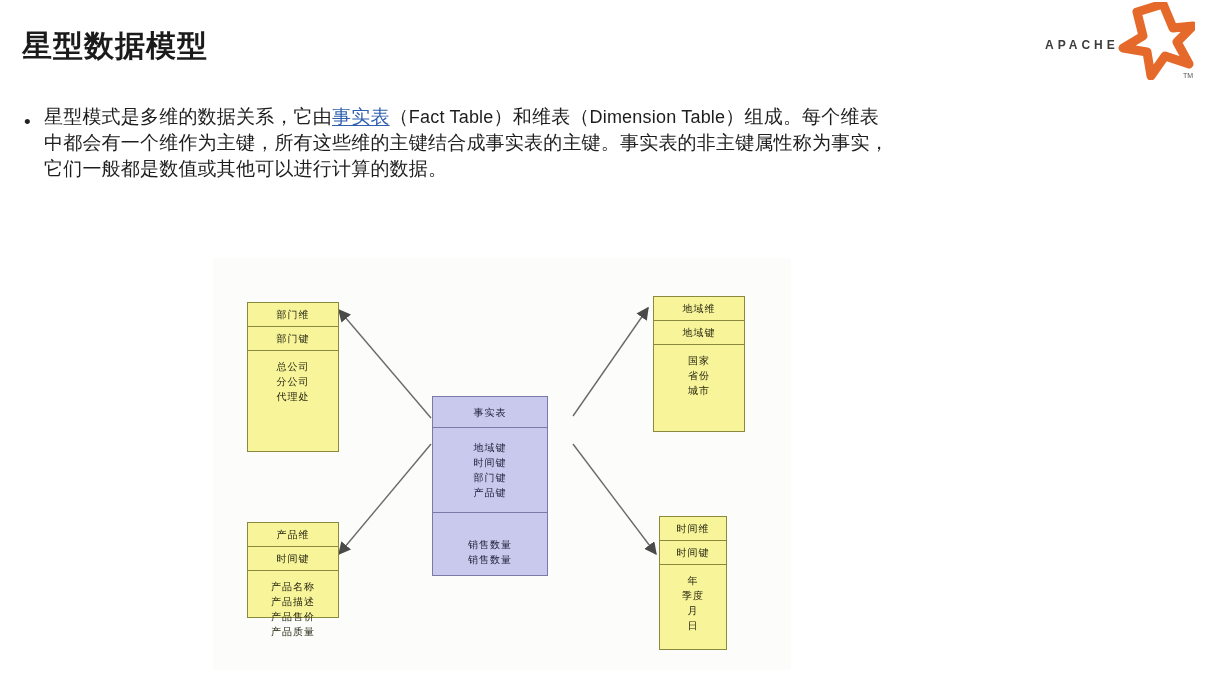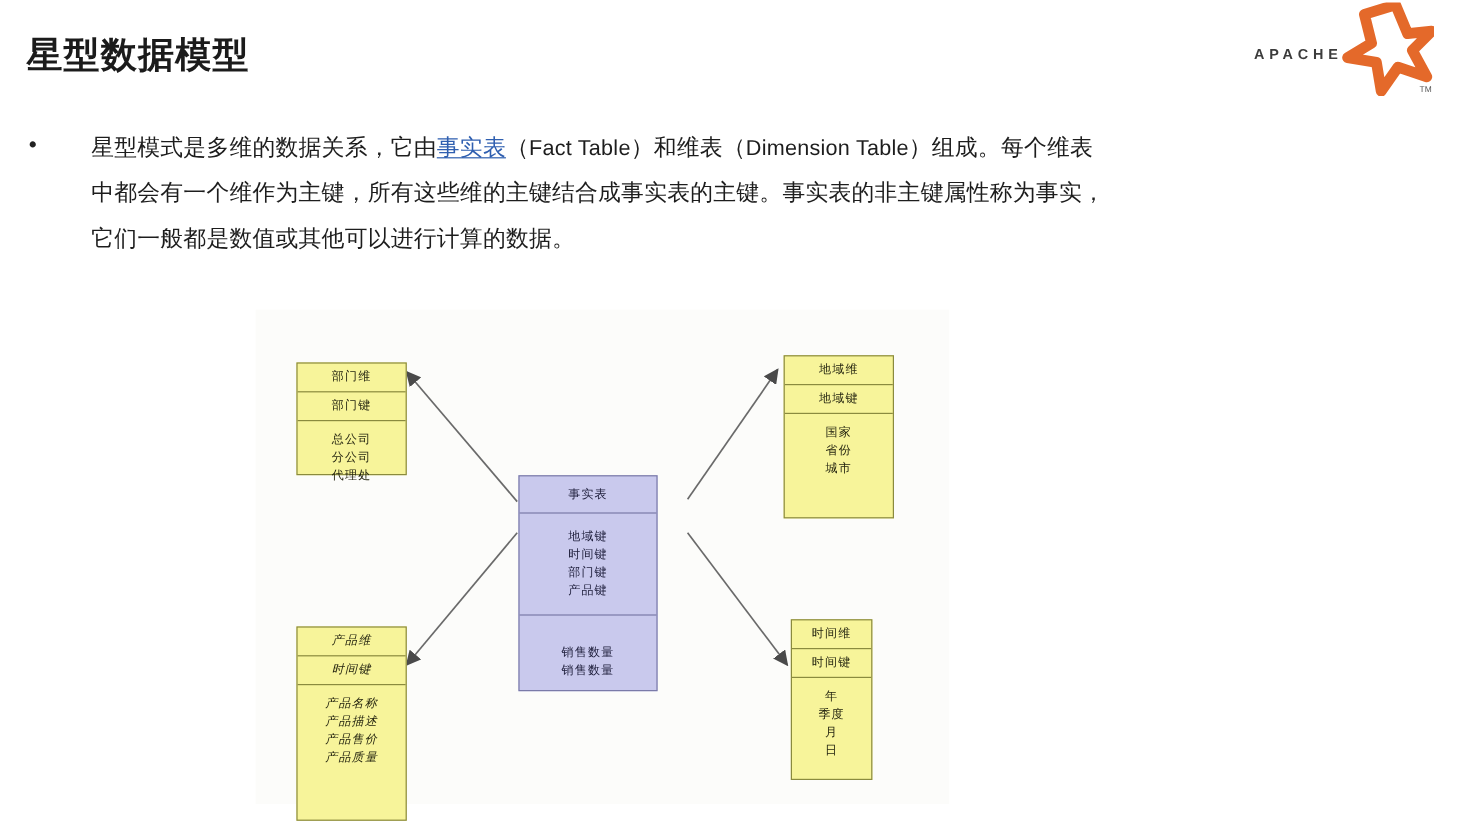--- a/index.html
+++ b/index.html
@@ -44,25 +44,24 @@
     width: 20px;
     flex: 0 0 20px;
     font-size: 19px;
     line-height: 36px;
     color: #222;
     text-align: left;
   }
   .bullet-text {
     flex: 1 1 auto;
     font-size: 19px;
-    line-height: 38px;
+    line-height: 26px;
     color: #1d1d1d;
     font-family: "Liberation Serif", "DejaVu Serif", serif;
     letter-spacing: 0.2px;
-    margin-left: 32px;
   }
   .bullet-text .ln { display: block; white-space: nowrap; }
   .link {
     color: #2f5fb0;
     text-decoration: underline;
     text-underline-offset: 2px;
   }
   .latin {
     font-family: "Liberation Sans", "DejaVu Sans", sans-serif;
     font-size: 18px;
@@ -202,41 +201,41 @@
 
     <line x1="218" y1="160" x2="126" y2="52" stroke="#6a6a6a" stroke-width="1.4" marker-end="url(#arw)"></line>
 
     <line x1="360" y1="158" x2="435" y2="50" stroke="#6a6a6a" stroke-width="1.4" marker-end="url(#arw)"></line>
 
     <line x1="218" y1="186" x2="126" y2="296" stroke="#6a6a6a" stroke-width="1.4" marker-end="url(#arw)"></line>
 
     <line x1="360" y1="186" x2="443" y2="296" stroke="#6a6a6a" stroke-width="1.4" marker-end="url(#arw)"></line>
   </svg>
 
-  <div class="tbl" id="dim-0" style="left:34px; top:44px; width:92px; height:94px;">
+  <div class="tbl" id="dim-0" style="left:34px; top:44px; width:92px; height:150px;">
     <div class="sec">部门维</div>
     <div class="sec">部门键</div>
     <div class="sec attrs last">
         <span class="li">总公司</span>
         <span class="li">分公司</span>
         <span class="li">代理处</span>
       </div>
   </div>
 
   <div class="tbl" id="dim-1" style="left:440px; top:38px; width:92px; height:136px;">
     <div class="sec">地域维</div>
     <div class="sec">地域键</div>
     <div class="sec attrs last">
         <span class="li">国家</span>
         <span class="li">省份</span>
         <span class="li">城市</span>
       </div>
   </div>
 
-  <div class="tbl" id="dim-2" style="left:34px; top:264px; width:92px; height:162px;font-style:italic;">
+  <div class="tbl" id="dim-2" style="left:34px; top:264px; width:92px; height:96px;">
     <div class="sec">产品维</div>
     <div class="sec">时间键</div>
     <div class="sec attrs last">
         <span class="li">产品名称</span>
         <span class="li">产品描述</span>
         <span class="li">产品售价</span>
         <span class="li">产品质量</span>
       </div>
   </div>
 

